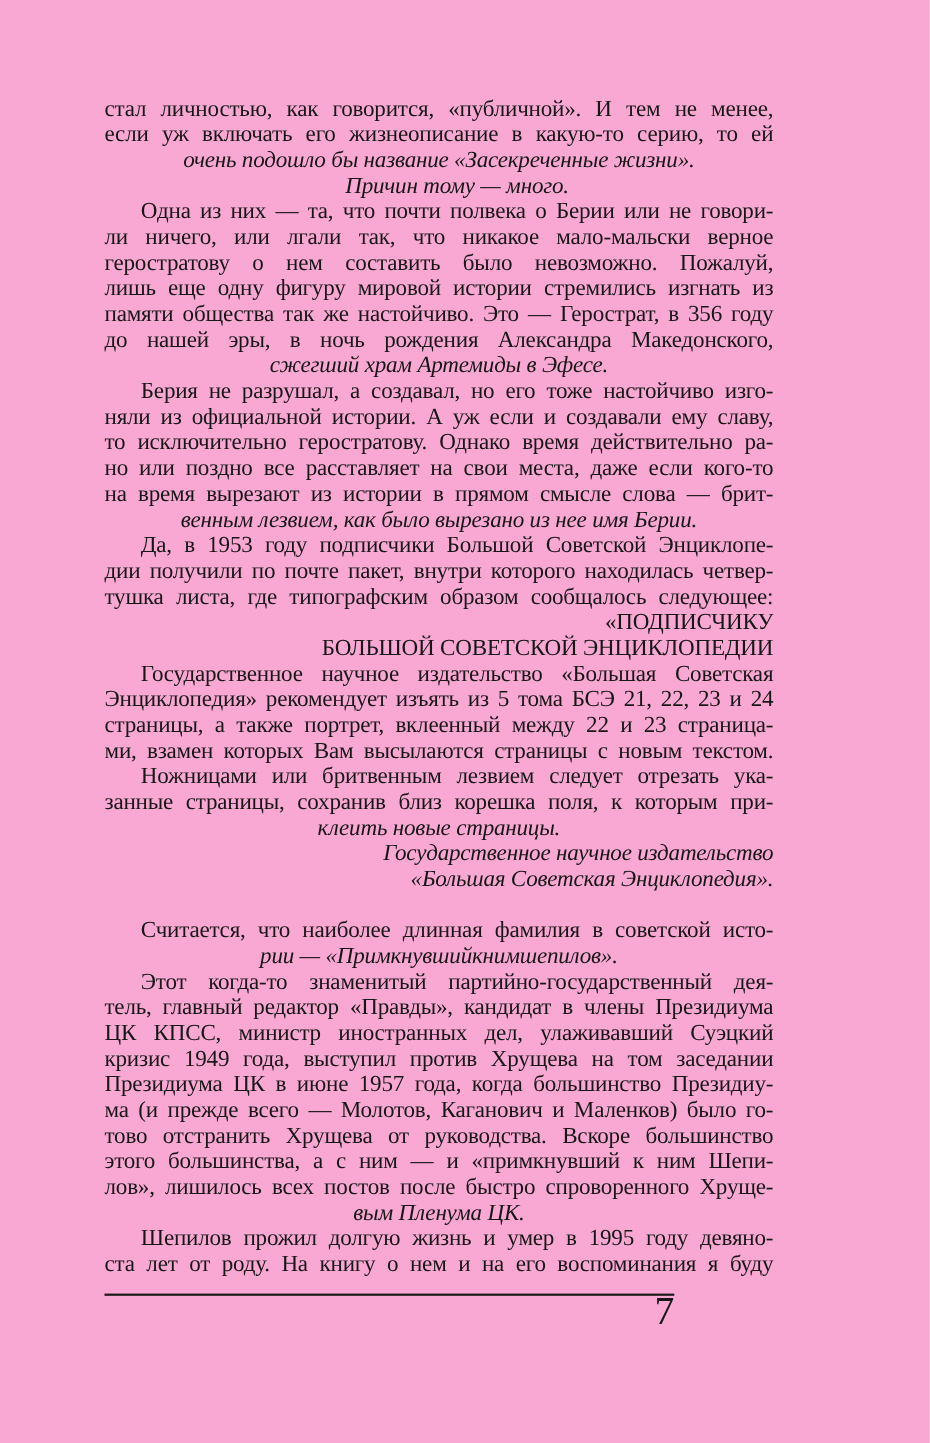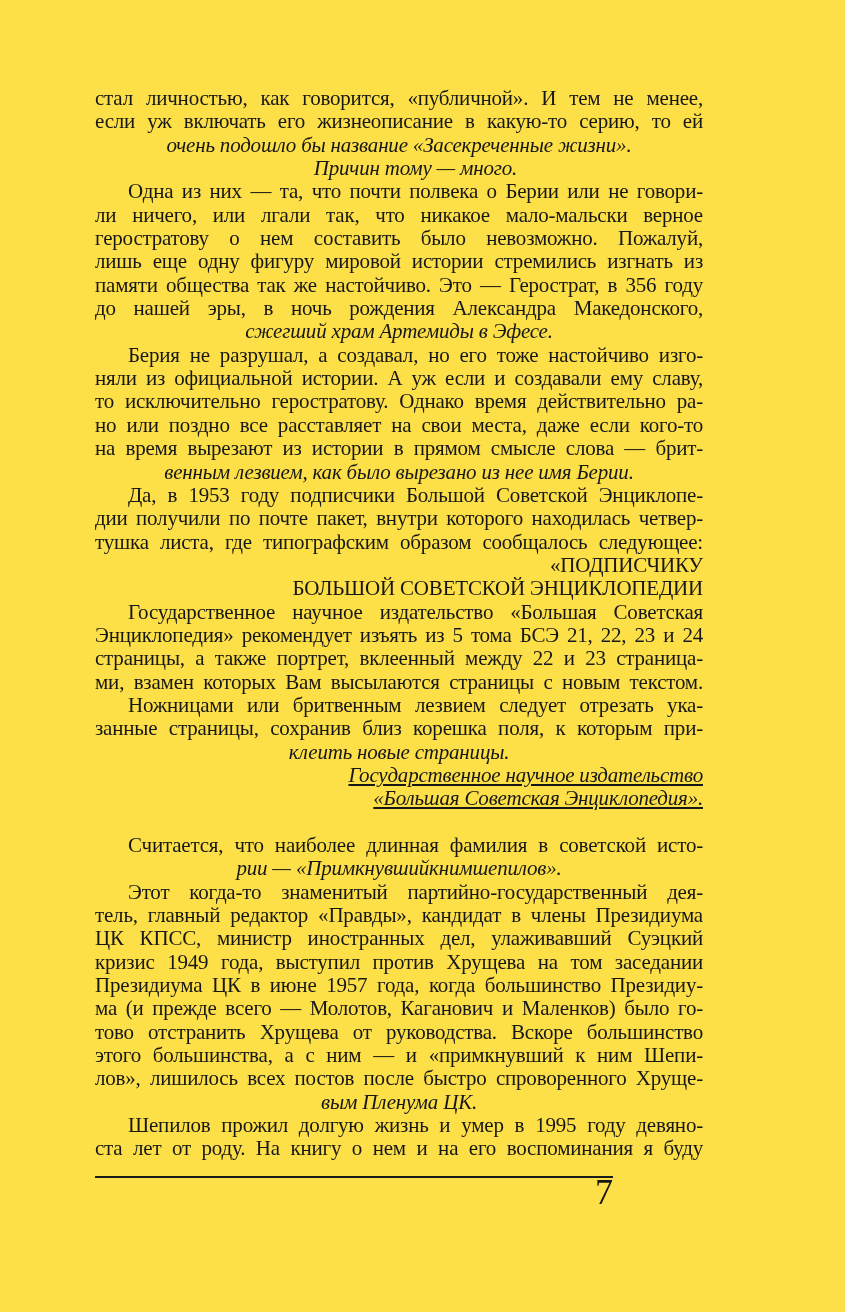--- a/index.html
+++ b/index.html
@@ -10,21 +10,21 @@
     width: 845px;
     height: 1312px;
     background: #ffffff;
     font-family: "Liberation Serif", "DejaVu Serif", serif;
     color: #171717;
   }
   .page {
     position: relative;
     width: 845px;
     height: 1312px;
-    background: #fde047;
+    background: #f9a8d4;
     overflow: hidden;
   }
   .text-column {
     position: absolute;
     left: 95px;
     top: 87px;
     width: 608px;
     font-size: 21px;
     line-height: 23.35px;
     letter-spacing: -0.2px;
@@ -48,21 +48,20 @@
     text-indent: 33px;
   }
   
   .c {
     text-align: right;
   }
   
   .r {
     text-align: right;
     font-style: italic;
-    text-decoration: underline;
   }
   
   .b {
   }
   .footer-rule {
     position: absolute;
     left: 95px;
     top: 1176px;
     width: 518px;
     height: 2px;

